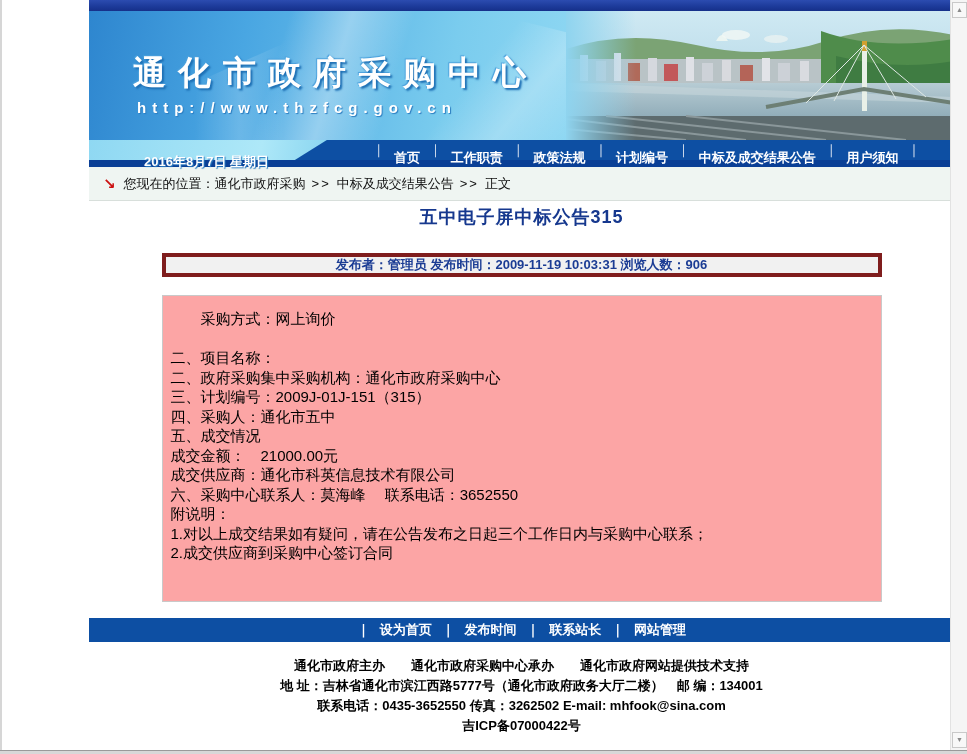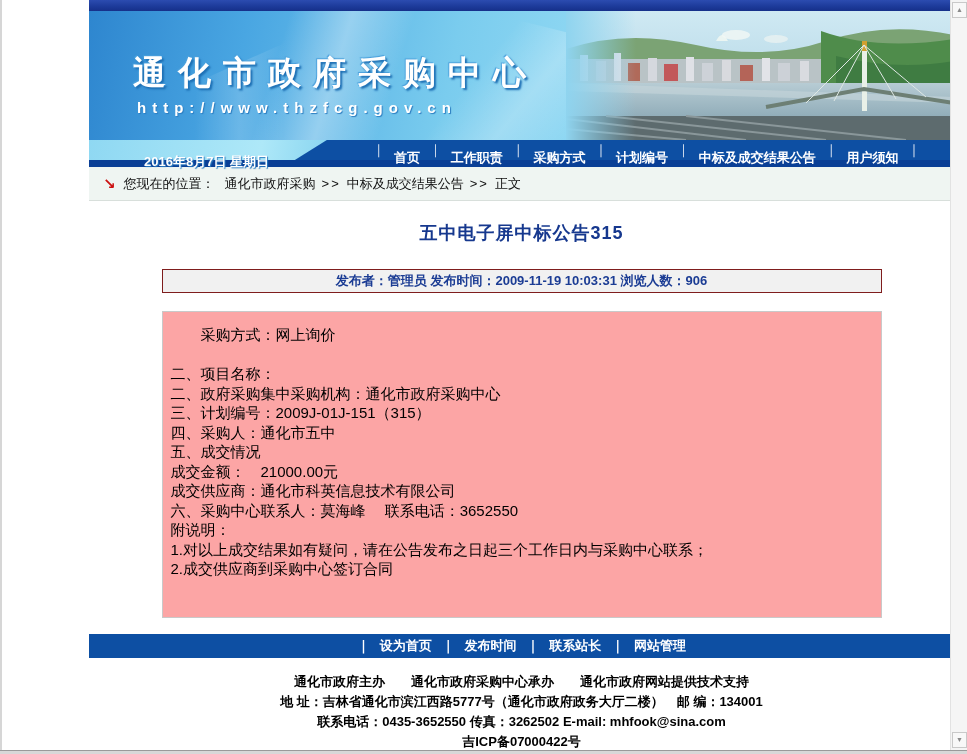--- a/index.html
+++ b/index.html
@@ -40,28 +40,28 @@
   .mainnav .sep { font-weight:normal; opacity:.95; }
   .mainnav .nav-item { cursor:pointer;margin-top:16px; }
   .strip { height:7px; background:#0a3f96; }
 
   
   .breadcrumb { height:34px; background:#eff5f2; border-bottom:1px solid #d8dfdb;
                 display:flex; align-items:center; font-size:13px; color:#111; }
   .crumb-arrow { color:#cc1111; font-weight:bold; font-size:15px; margin:0 8px 0 14px; }
   .breadcrumb .sep { margin:0 6px; letter-spacing:2px; }
   .crumb-link { cursor:pointer; }
-  .crumb-label { margin-right:10px; }
-
-  
-  .main { background:#fff; padding-top:20px; }
+  .crumb-label { margin-right:0; }
+
+  
+  .main { background:#fff; padding-top:4px; }
   .article-title { text-align:center; font-size:18px; font-weight:bold; color:#16388e;
                    letter-spacing:1px; }
   .meta-bar { margin:24px auto 0 auto; width:720px; height:24px; background:#f1f1f1;
-              border:1px solid #7f1d1d; display:flex; align-items:center; justify-content:center;
+              border:4px solid #7f1d1d; display:flex; align-items:center; justify-content:center;
               font-size:13px; font-weight:bold; color:#1b3c94; }
   .content-box { margin:18px auto 0 auto; width:720px; height:307px; border:1px solid #c9c9c9;
                  background:#fca5a5; padding:13px 8px; overflow:hidden; }
   .body-line { font-size:15px; line-height:19.5px; min-height:19.5px; color:#000; white-space:pre-wrap; }
 
   
   .footer-bar { margin-top:16px; height:24px; background:#0d4fa3; display:flex; align-items:center;
                 justify-content:center; gap:10px; color:#fff; font-size:13px; font-weight:bold; }
   .footer-bar .flink { cursor:pointer; }
   .footer-info { margin-top:14px; text-align:center; font-size:13px; font-weight:bold; color:#000; }
@@ -140,21 +140,21 @@
 
     <div class="navrow">
       <div class="navrow-dark"></div>
       <div class="daterow">2016年8月7日 星期日</div>
       <div class="mainnav">
         <span class="sep">｜</span>
         <span class="nav-item">首页</span>
         <span class="sep">｜</span>
         <span class="nav-item">工作职责</span>
         <span class="sep">｜</span>
-        <span class="nav-item">采购方式</span>
+        <span class="nav-item">政策法规</span>
         <span class="sep">｜</span>
         <span class="nav-item">计划编号</span>
         <span class="sep">｜</span>
         <span class="nav-item">中标及成交结果公告</span>
         <span class="sep">｜</span>
         <span class="nav-item">用户须知</span>
         <span class="sep">｜</span>
       </div>
     </div>
 

